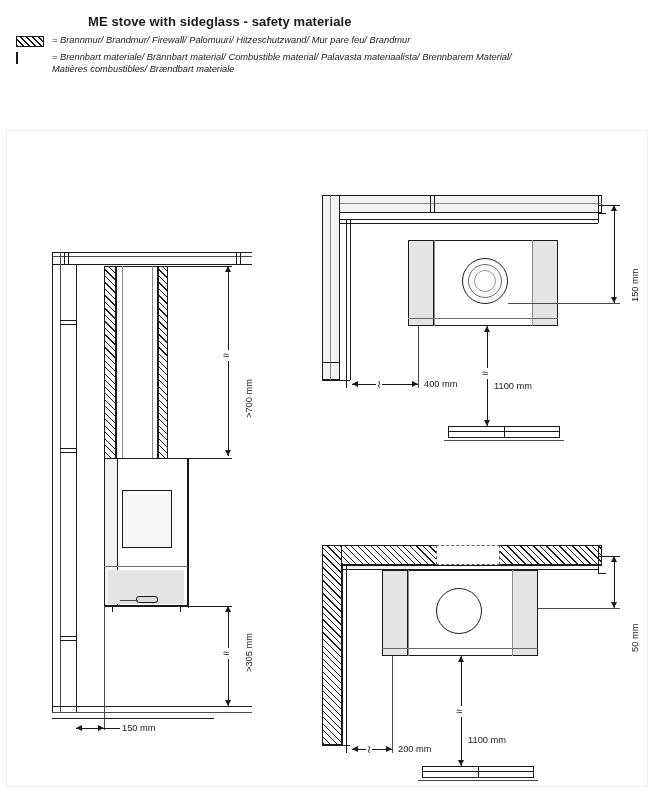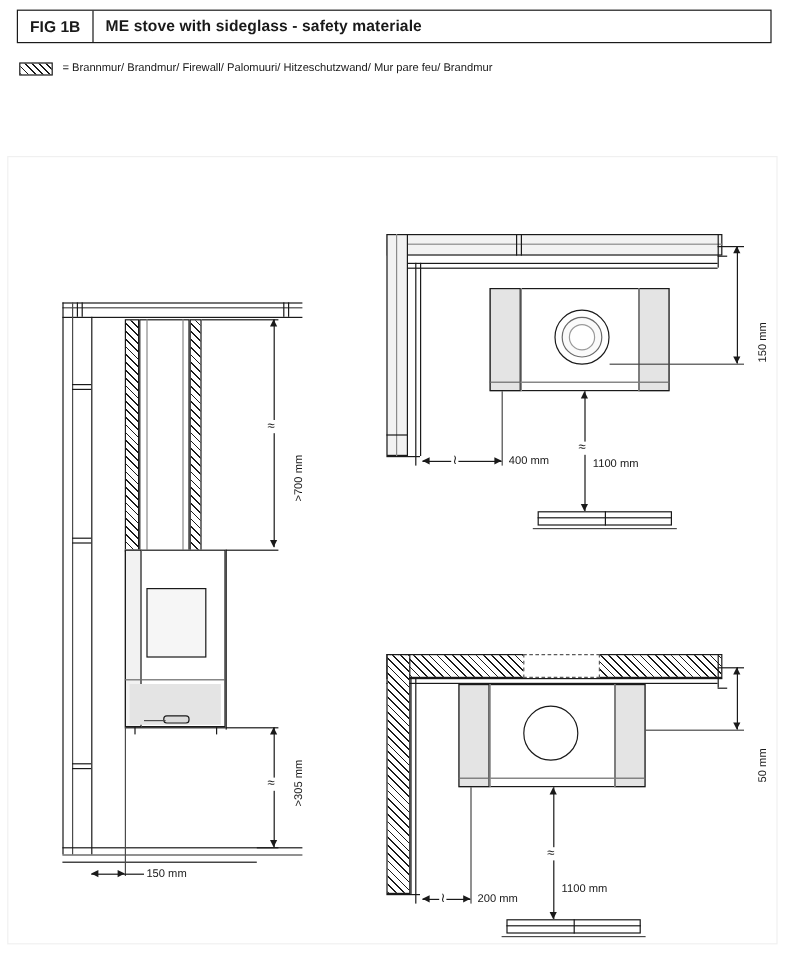--- a/index.html
+++ b/index.html
@@ -14,21 +14,21 @@
   .page{position:absolute;inset:0;}
 
   
   .hdr{position:absolute;left:14px;top:8px;width:627px;height:26px;border:1.5px solid #1a1a1a;}
   .hdr-tag{position:absolute;left:0;top:0;width:62px;height:100%;border-right:1.5px solid #1a1a1a;
            display:flex;align-items:center;justify-content:center;font-weight:bold;font-size:13px;}
   .hdr-title{position:absolute;left:74px;top:0;height:100%;display:flex;align-items:center;
              font-weight:bold;font-size:13px;letter-spacing:.1px;}
 
   
-  .legend{position:absolute;left:16px;top:52px;width:620px;font-size:9.3px;line-height:11.6px;}
+  .legend{position:absolute;left:16px;top:36px;width:620px;font-size:9.3px;line-height:11.6px;font-style:italic;}
   .leg-row{position:relative;min-height:13px;margin-bottom:2px;}
   .sw{position:absolute;left:0;top:0;width:28px;height:11px;border:1px solid #1a1a1a;box-sizing:border-box;}
   .sw-hatch{background:
      repeating-linear-gradient(45deg,#1a1a1a 0 1.1px,#ffffff 1.1px 4.2px);}
   .sw-comb{background:#ffffff;position:relative;}
   .sw-comb:after{content:"";position:absolute;left:50%;top:-1px;bottom:-1px;width:1px;background:#1a1a1a;}
   .sw-comb:before{content:"";position:absolute;left:3px;right:3px;top:50%;height:1px;background:#1a1a1a;}
   .leg-txt{position:absolute;left:36px;top:-1px;right:0;}
   .leg-txt2{position:absolute;left:36px;top:11px;right:0;}
 
@@ -56,29 +56,31 @@
   .ar-rt{border-left:6px solid #1a1a1a;}
 
   
   .brk{position:absolute;font-size:11px;line-height:11px;color:#1a1a1a;background:#fff;padding:0 1px;}
 </style>
 </head>
 <body>
 
 <div class="page">
 
-  <div class="hdr">
-    <div class="hdr-tag">FIG 1B</div>
-  </div>
   <div class="hdr-title" style="left:88px;top:8px;height:26px;">ME stove with sideglass - safety materiale</div>
 
   <div class="legend">
     <div class="leg-row">
       <span class="sw sw-hatch"></span>
       <span class="leg-txt">= Brannmur/ Brandmur/ Firewall/ Palomuuri/ Hitzeschutzwand/ Mur pare feu/ Brandmur</span>
+    </div>
+    <div class="leg-row" style="margin-top:4px;height:24px;">
+      <span class="sw sw-comb"></span>
+      <span class="leg-txt">= Brennbart materiale/ Brännbart material/ Combustible material/ Palavasta materiaalista/ Brennbarem Material/</span>
+      <span class="leg-txt2">Matières combustibles/ Brændbart materiale</span>
     </div>
   </div>
 
   <div class="frame"></div>
 
   <div>
 
     <div class="ln h1" style="left:52px;top:252px;width:200px;"></div>
     <div class="ln h1" style="left:52px;top:256px;width:200px;background:#4a4a4a;"></div>
     <div class="ln h1" style="left:52px;top:264px;width:200px;"></div>

